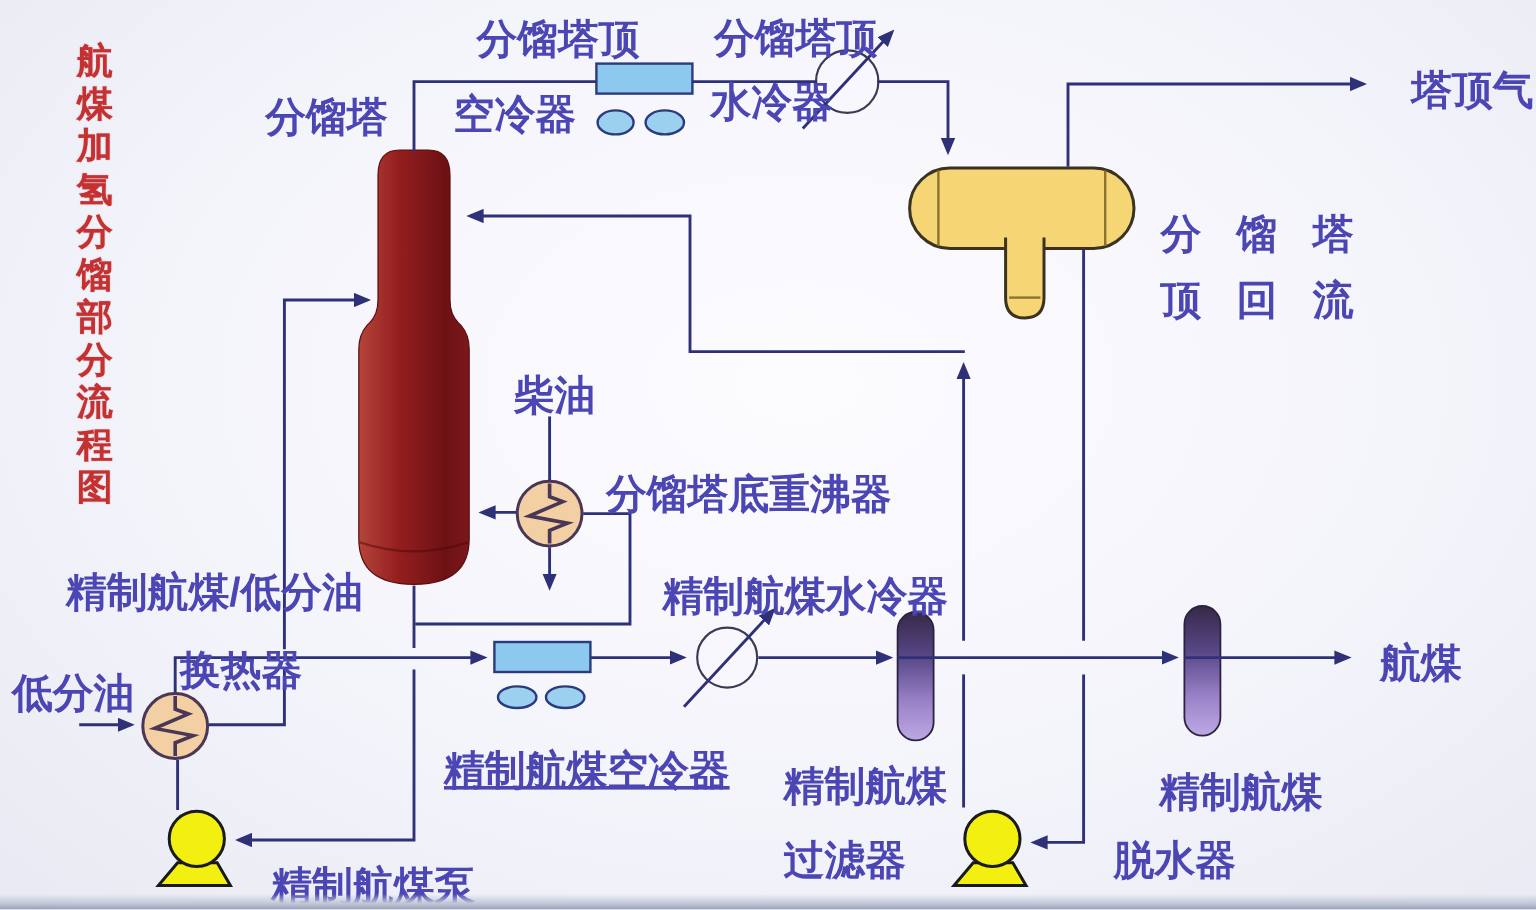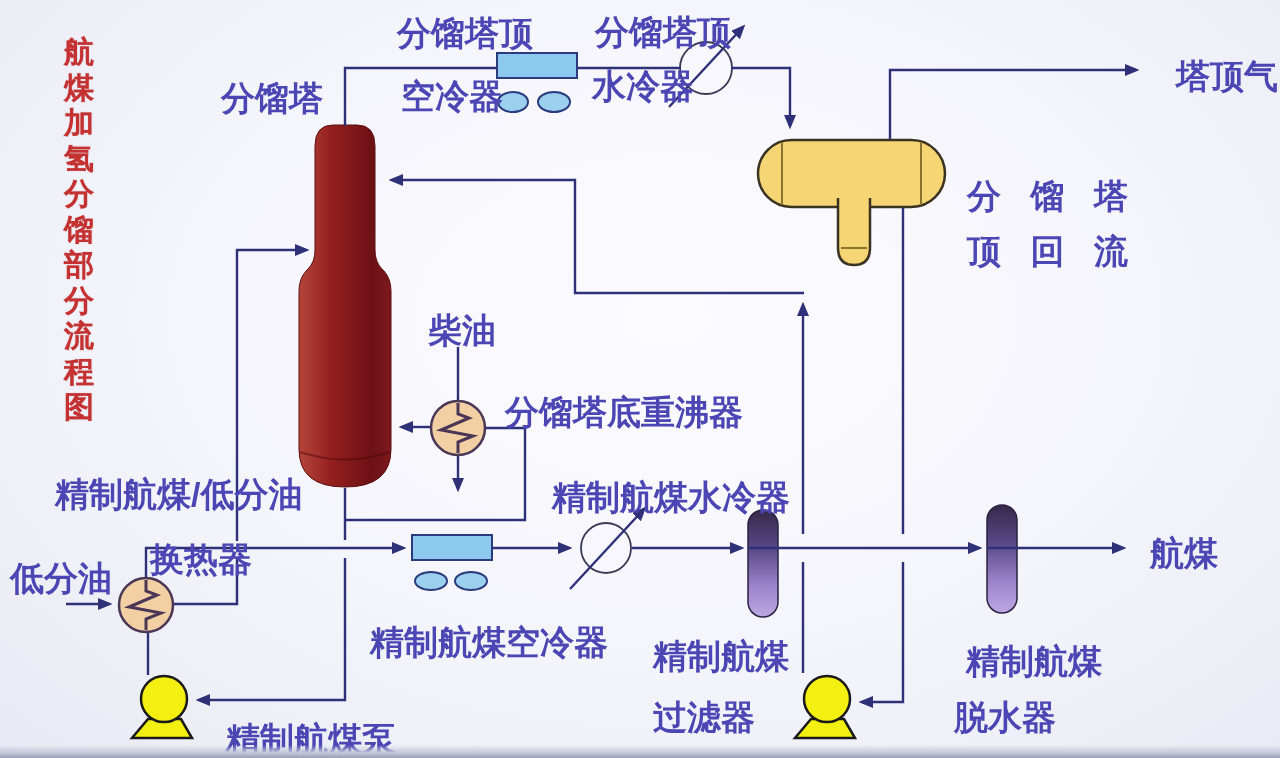--- a/index.html
+++ b/index.html
@@ -13,38 +13,38 @@
     position:absolute;font-weight:bold;font-size:34px;color:#4b46b4;
     white-space:nowrap;line-height:1.05;
   }
   #lbl-title{
     left:64px;top:34px;width:36px;font-size:30px;line-height:35.5px;
     color:#c53030;word-break:break-all;white-space:normal;
     text-shadow:0 0 1px rgba(160,30,30,.6);
   }
   #lbl-column{left:221px;top:81px;}
   #lbl-tac1{left:397px;top:16px;}
-  #lbl-tac2{left:401px;top:79px;}
+  #lbl-tac2{left:378px;top:79px;}
   #lbl-twc1{left:595px;top:15px;}
   #lbl-twc2{left:592px;top:69px;}
   #lbl-gas{left:1176px;top:59px;}
   #lbl-drum1{left:967px;top:179px;letter-spacing:10px;}
   #lbl-drum2{left:967px;top:234px;letter-spacing:10px;}
   #lbl-diesel{left:428px;top:313px;text-align:center;}
   #lbl-reboiler{left:505px;top:395px;}
   #lbl-hx1{left:55px;top:477px;}
   #lbl-hx2{left:150px;top:542px;}
   #lbl-feed{left:10px;top:561px;}
-  #lbl-jac{left:370px;top:625px;}
+  #lbl-jac{left:370px;top:625px;text-decoration:underline;}
   #lbl-jwc{left:552px;top:480px;}
   #lbl-pump{left:226px;top:722px;}
   #lbl-fil1{left:653px;top:639px;}
   #lbl-fil2{left:653px;top:700px;}
   #lbl-deh1{left:966px;top:644px;}
-  #lbl-deh2{left:954px;top:700px;font-family:Liberation Serif, serif;}
+  #lbl-deh2{left:928px;top:700px;font-family:Liberation Serif, serif;}
   #lbl-out{left:1150px;top:536px;}
   #bottom-band{
     position:absolute;left:0;bottom:0;width:100%;height:13px;
     background:linear-gradient(180deg,rgba(244,244,250,0) 0%,#c3c8d8 60%,#99a0b6 100%);
   }
 </style>
 </head>
 <body>
 
 <div id="stage">

